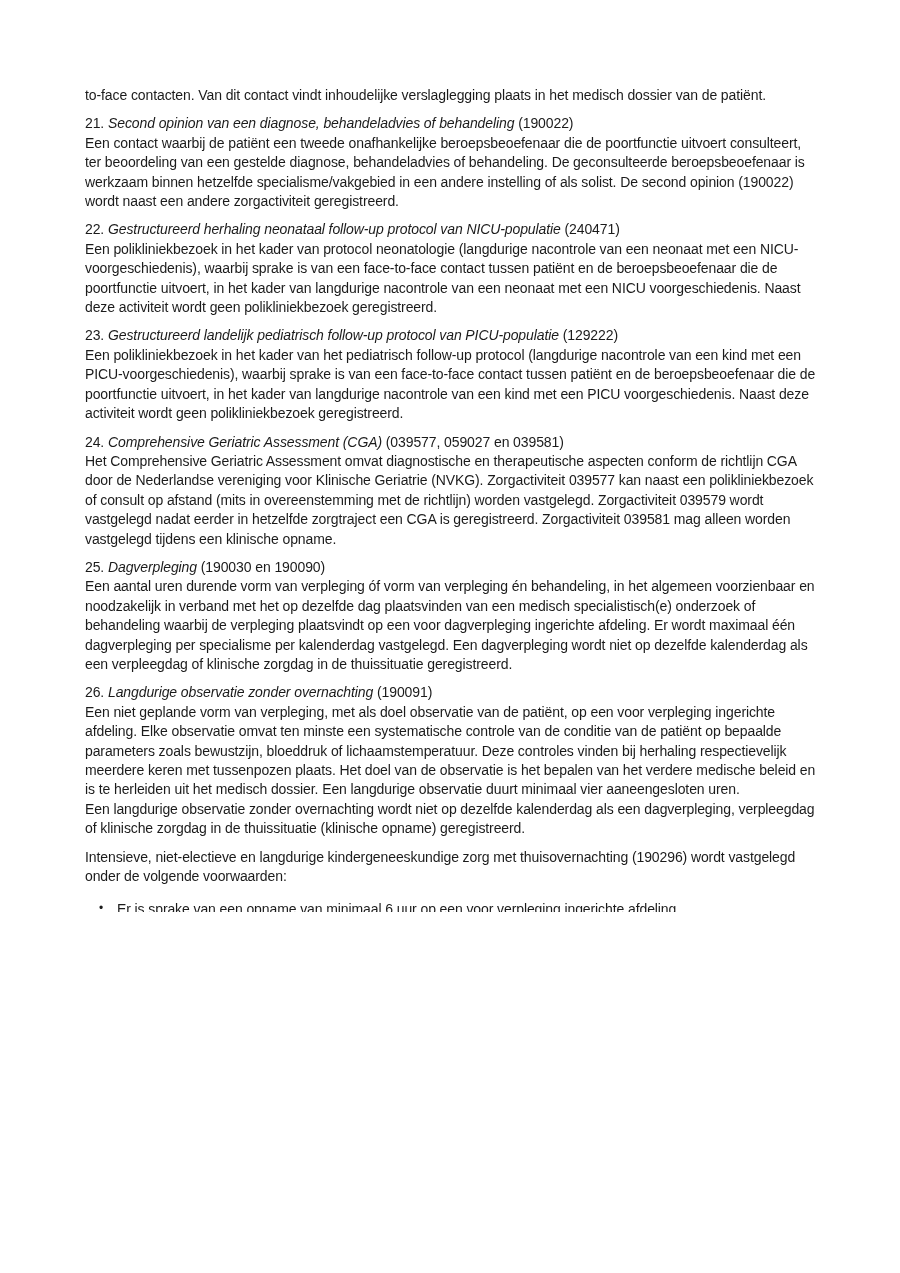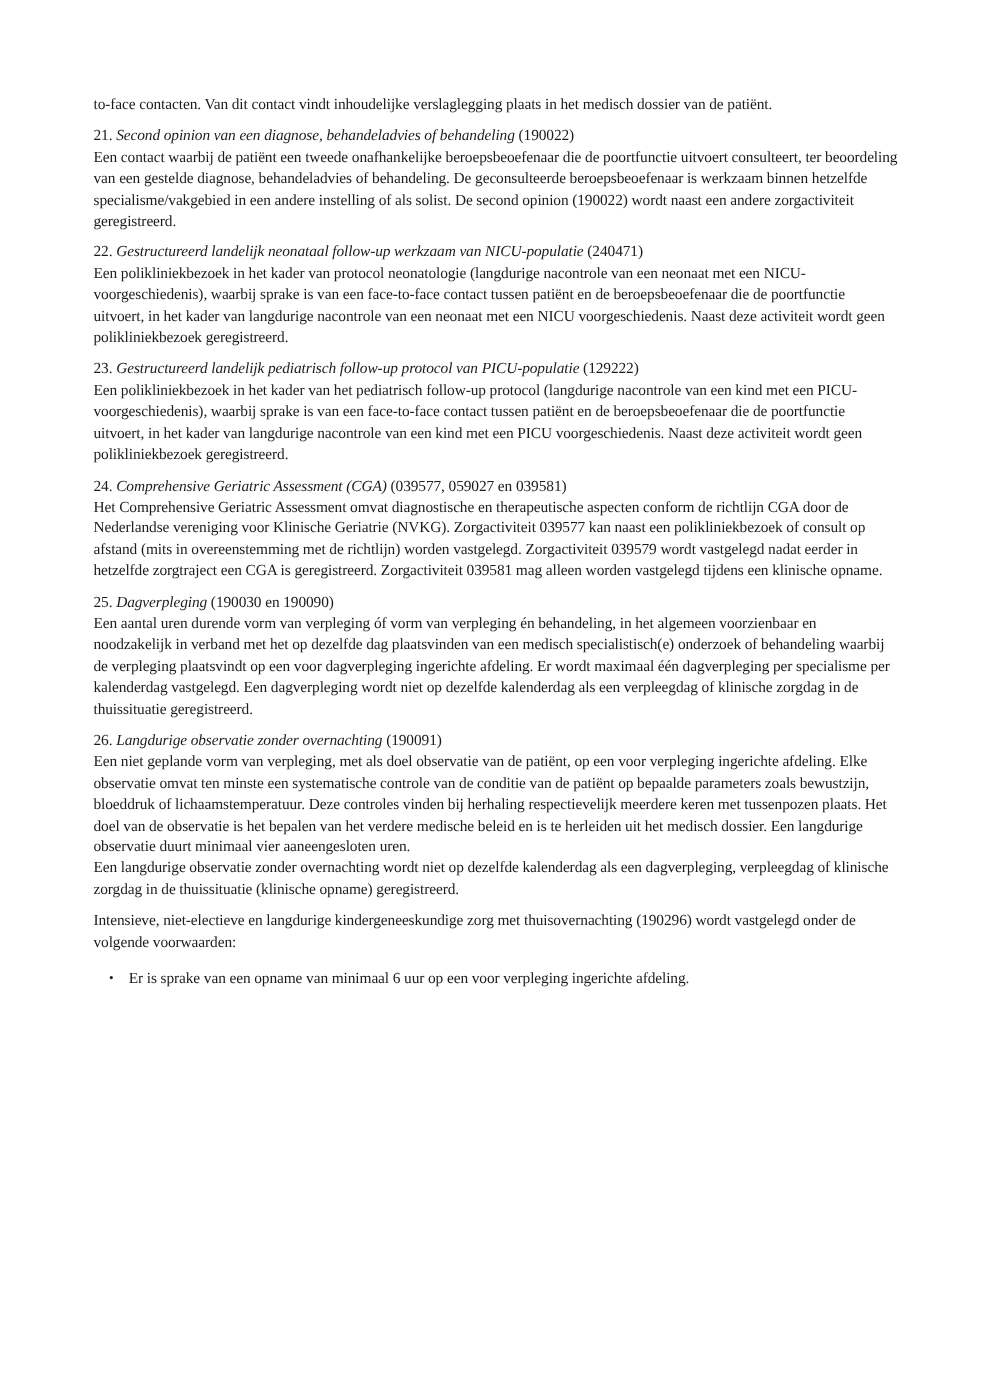--- a/index.html
+++ b/index.html
@@ -2,21 +2,21 @@
 <html><head>
 <meta charset="utf-8">
 <style>
   html, body { margin: 0; padding: 0; background: #ffffff; }
   .page {
     position: relative;
     width: 900px;
     height: 912px;
     background: #ffffff;
     color: #1b1b1b;
-    font-family: Liberation Serif, serif;
+    font-family: Liberation Sans, sans-serif;
     overflow: hidden;
   }
   .content {
     position: absolute;
     left: 85px;
     top: 86px;
     width: 731px;
     font-size: 14px;
     line-height: 19.4px;
     letter-spacing: -0.1px;
@@ -61,21 +61,21 @@
   <div class="content">
 
     <p>to-face contacten. Van dit contact vindt inhoudelijke verslaglegging plaats in het medisch dossier van de patiënt.</p>
 
     <div class="sec">
       <p class="heading"><span class="num">21.</span> <span class="ttl">Second opinion van een diagnose, behandeladvies of behandeling</span> <span class="code">(190022)</span></p>
       <p>Een contact waarbij de patiënt een tweede onafhankelijke beroepsbeoefenaar die de poortfunctie uitvoert consulteert, ter beoordeling van een gestelde diagnose, behandeladvies of behandeling. De geconsulteerde beroepsbeoefenaar is werkzaam binnen hetzelfde specialisme/vakgebied in een andere instelling of als solist. De second opinion (190022) wordt naast een andere zorgactiviteit geregistreerd.</p>
     </div>
 
     <div class="sec">
-      <p class="heading"><span class="num">22.</span> <span class="ttl">Gestructureerd landelijk neonataal follow-up werkzaam van NICU-populatie</span> <span class="code">(240471)</span></p>
+      <p class="heading"><span class="num">22.</span> <span class="ttl">Gestructureerd herhaling neonataal follow-up protocol van NICU-populatie</span> <span class="code">(240471)</span></p>
       <p>Een polikliniekbezoek in het kader van protocol neonatologie (langdurige nacontrole van een neonaat met een NICU-voorgeschiedenis), waarbij sprake is van een face-to-face contact tussen patiënt en de beroepsbeoefenaar die de poortfunctie uitvoert, in het kader van langdurige nacontrole van een neonaat met een NICU voorgeschiedenis. Naast deze activiteit wordt geen polikliniekbezoek geregistreerd.</p>
     </div>
 
     <div class="sec">
       <p class="heading"><span class="num">23.</span> <span class="ttl">Gestructureerd landelijk pediatrisch follow-up protocol van PICU-populatie</span> <span class="code">(129222)</span></p>
       <p>Een polikliniekbezoek in het kader van het pediatrisch follow-up protocol (langdurige nacontrole van een kind met een PICU-voorgeschiedenis), waarbij sprake is van een face-to-face contact tussen patiënt en de beroepsbeoefenaar die de poortfunctie uitvoert, in het kader van langdurige nacontrole van een kind met een PICU voorgeschiedenis. Naast deze activiteit wordt geen polikliniekbezoek geregistreerd.</p>
     </div>
 
     <div class="sec">
       <p class="heading"><span class="num">24.</span> <span class="ttl">Comprehensive Geriatric Assessment (CGA)</span> <span class="code">(039577, 059027 en 039581)</span></p>

